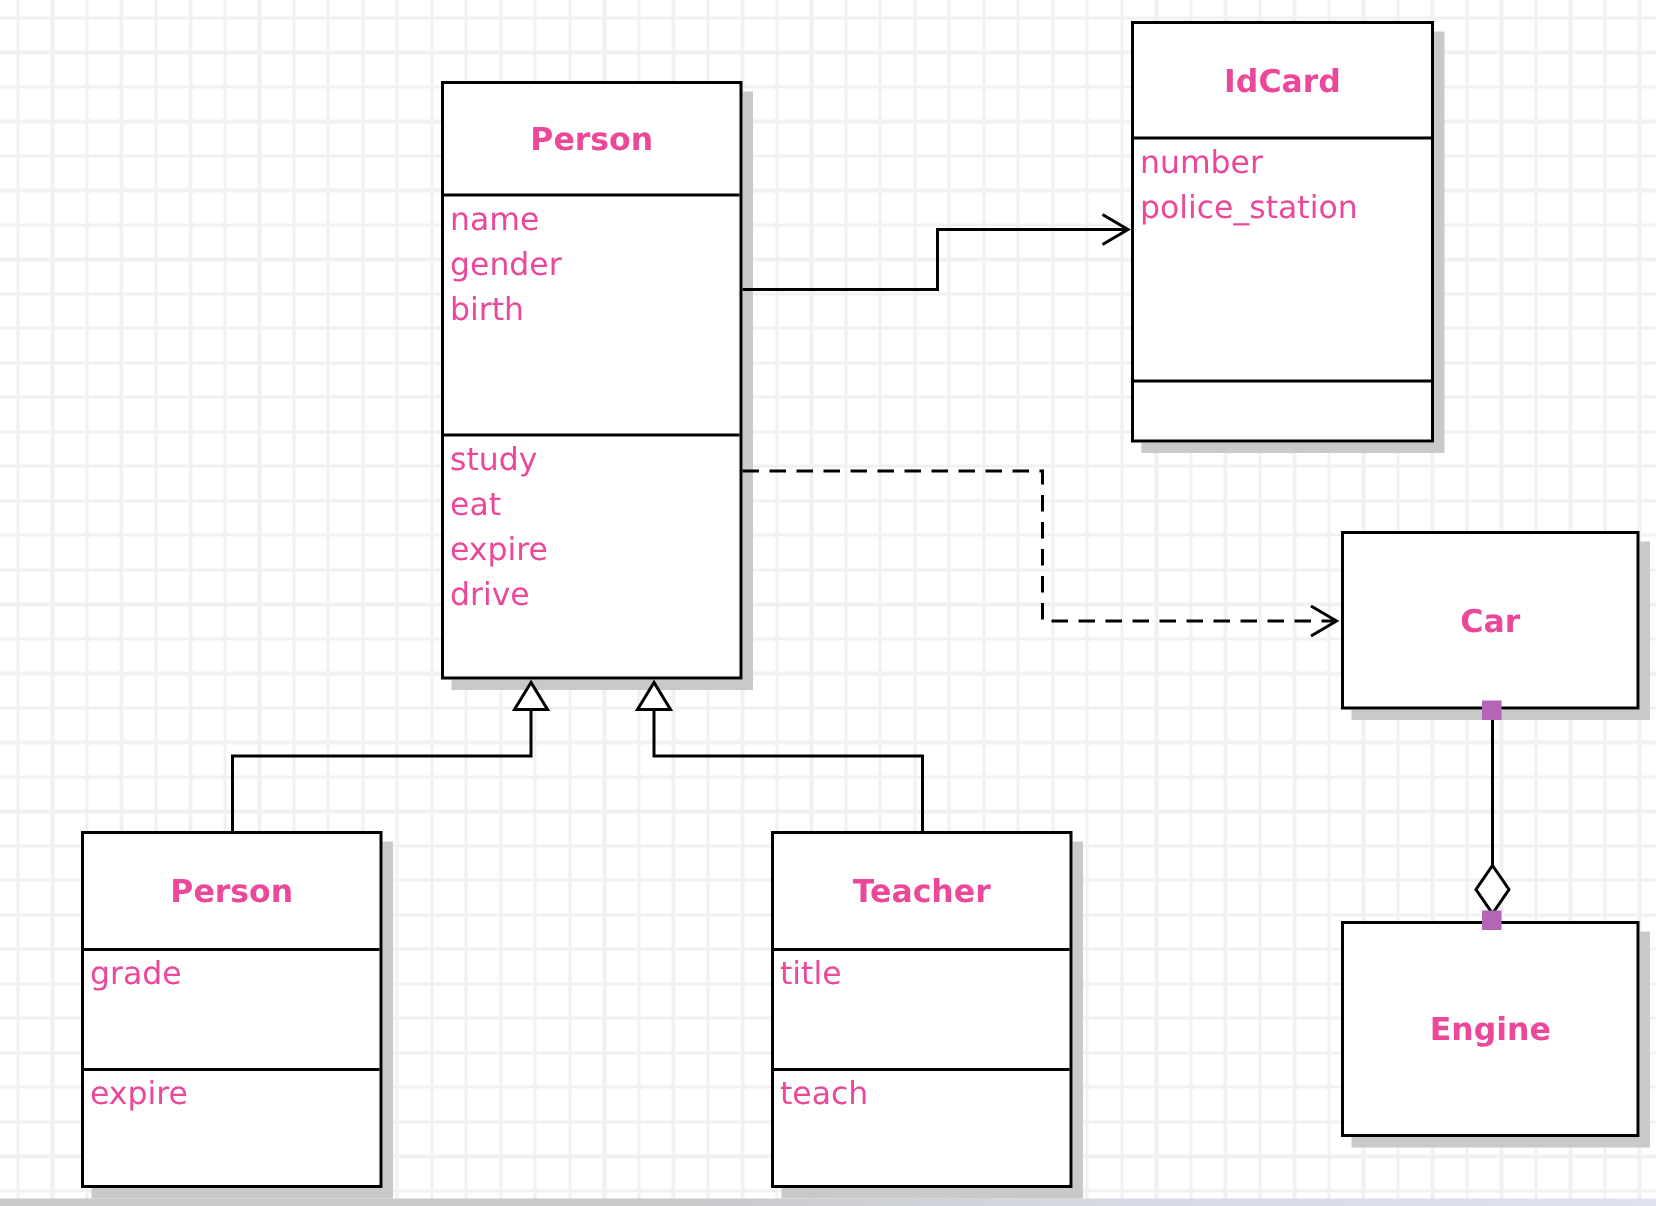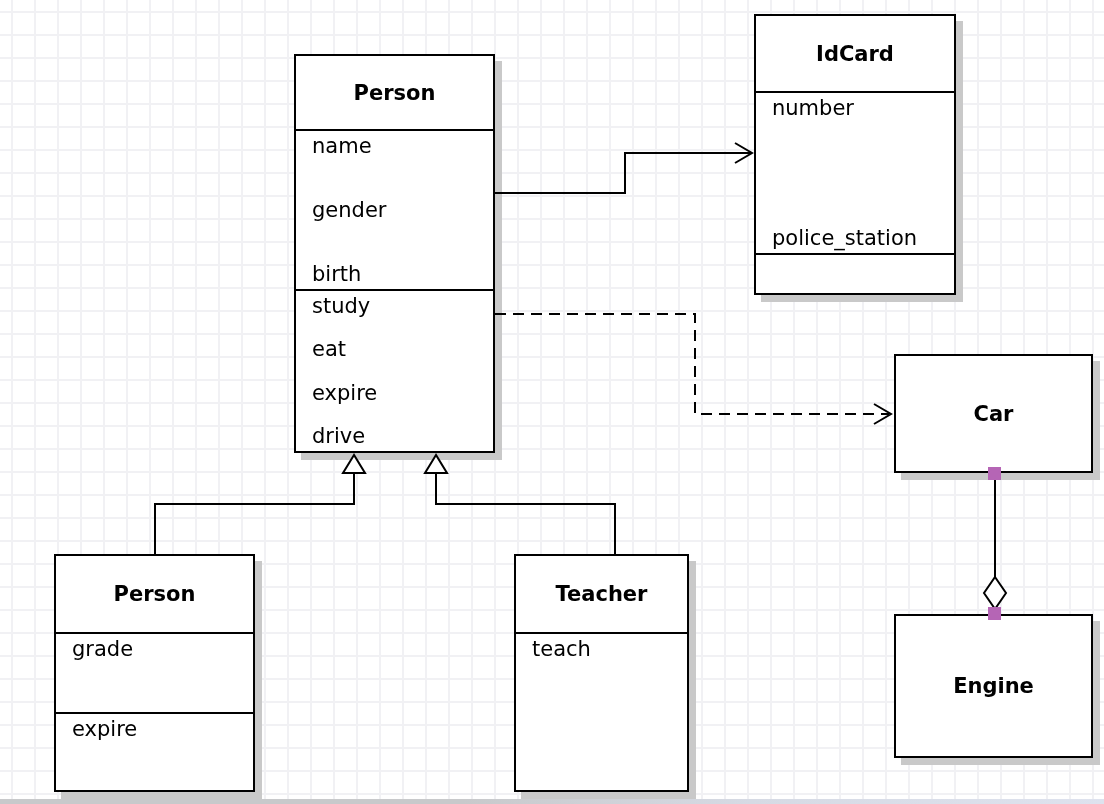--- a/index.html
+++ b/index.html
@@ -17,30 +17,30 @@
     background-position:11px 0,0 11px;
   }
   .bottom-strip{
     position:absolute;left:0;bottom:0;width:1104px;height:5px;z-index:1;
     background:linear-gradient(to right,#c8c9cb 0%,#c8c9cb 42%,#d6dae4 68%,#dee2ee 100%);
   }
   .uml-class{
     position:absolute;box-sizing:border-box;z-index:2;
     background:#ffffff;border:2px solid #000;
     box-shadow:7px 7px 0 #c9c9c9;
-    color:#000000;
+    color:#ec4899;
   }
   .hdr{
     box-sizing:border-box;display:flex;align-items:center;justify-content:center;
     font-weight:bold;font-size:21px;border-bottom:2px solid #000;
   }
   .simple .hdr{border-bottom:none;height:100%;}
   .sec{
-    box-sizing:border-box;display:flex;flex-direction:column;justify-content:space-between;
-    padding-left:16px;border-bottom:2px solid #000;overflow:hidden;
+    box-sizing:border-box;display:flex;flex-direction:column;justify-content:flex-start;
+    padding-left:4px;border-bottom:2px solid #000;overflow:hidden;
   }
   .sec.last{border-bottom:none;}
   .member-row{font-size:21px;line-height:30px;white-space:nowrap;}
   svg.wires{position:absolute;left:0;top:0;z-index:3;pointer-events:none;}
   .ln{fill:none;stroke:#000;stroke-width:2;}
   .dash{stroke-dasharray:11 7;}
   .open-arrow{fill:none;stroke:#000;stroke-width:2;}
   .tri{fill:#ffffff;stroke:#000;stroke-width:2;}
   .dia{fill:#ffffff;stroke:#000;stroke-width:2;}
   .handle{fill:#b565b5;}
@@ -79,22 +79,25 @@
   <div class="uml-class" style="left:54px;top:554px;width:201px;height:238px">
     <div class="hdr" style="height:78px">Person</div>
     <div class="sec" style="height:80px">
         <div class="member-row">grade</div>
       </div>
     <div class="sec last" style="height:76px">
         <div class="member-row">expire</div>
       </div>
   </div>
 
-  <div class="uml-class" style="left:514px;top:554px;width:175px;height:238px">
+  <div class="uml-class" style="left:514px;top:554px;width:201px;height:238px">
     <div class="hdr" style="height:78px">Teacher</div>
+    <div class="sec" style="height:80px">
+        <div class="member-row">title</div>
+      </div>
     <div class="sec last" style="height:76px">
         <div class="member-row">teach</div>
       </div>
   </div>
 
   <div class="uml-class simple" style="left:894px;top:354px;width:199px;height:119px">
     <div class="hdr">Car</div>
   </div>
 
   <div class="uml-class simple" style="left:894px;top:614px;width:199px;height:144px">

